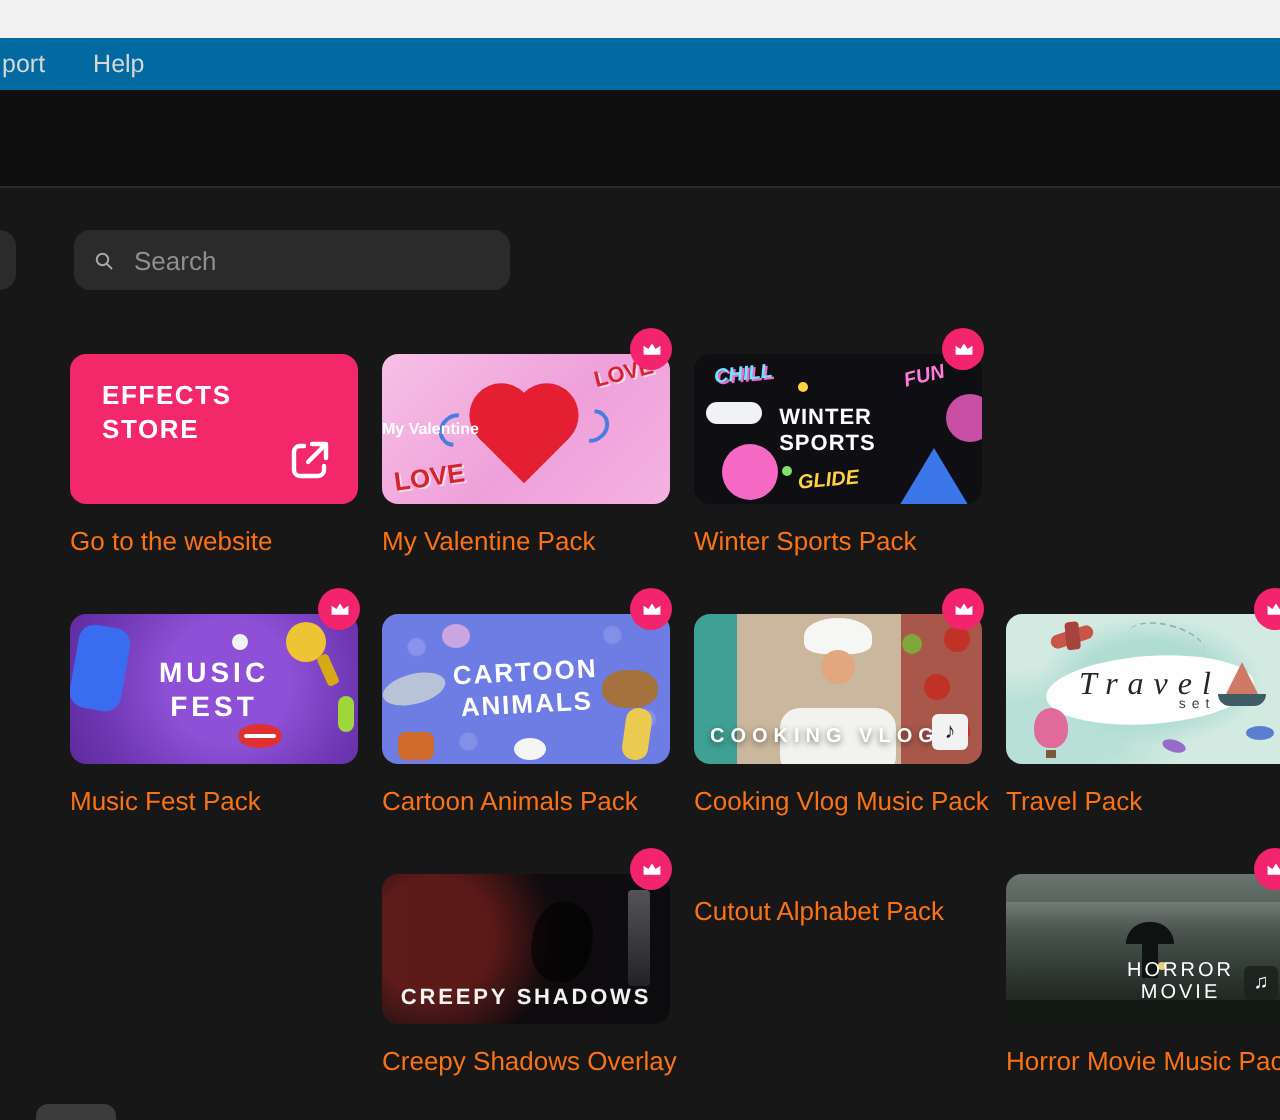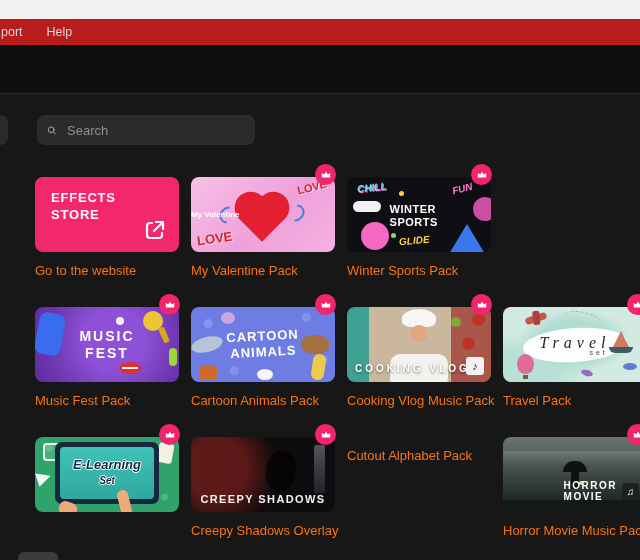--- a/index.html
+++ b/index.html
@@ -4,21 +4,21 @@
 <style>
   html,body{margin:0;padding:0;}
   body{
     width:640px;height:560px;position:relative;overflow:hidden;
     background:#171717;
     font-family:"Liberation Sans", sans-serif;
     -webkit-font-smoothing:antialiased;
   }
   
   .top-strip{position:absolute;left:0;top:0;width:640px;height:19px;background:#f2f2f2;}
-  .menubar{position:absolute;left:0;top:19px;width:640px;height:26px;background:#b91c1c;
+  .menubar{position:absolute;left:0;top:19px;width:640px;height:26px;background:#0369a1;
     display:flex;align-items:center;gap:24px;padding-left:1px;box-sizing:border-box;}
   .menu-item{color:#d8d8d8;font-size:12.5px;cursor:default;}
   .toolbar{position:absolute;left:0;top:45px;width:640px;height:48px;background:#0f0f0f;
     border-bottom:1px solid #2a2a2a;box-sizing:content-box;}
   .content-bg{position:absolute;left:0;top:94px;width:640px;height:466px;background:#171717;}
 
   
   .search-chip{position:absolute;left:-8px;top:115px;width:16px;height:30px;border-radius:8px;background:#2b2b2b;}
   .searchbar{position:absolute;left:37px;top:115px;width:218px;height:30px;border-radius:8px;
     background:#2b2b2b;display:flex;align-items:center;padding:0 10px;box-sizing:border-box;gap:8px;}
@@ -201,21 +201,21 @@
     letter-spacing:1px;color:#ffd23e;text-shadow:1px 1px 0 #ff7ac0;z-index:2;}
 
   
   .art-horror{background:linear-gradient(180deg,#6a746e 0%,#4a554f 38%,#242d28 78%,#161c19 100%);}
   .hor-fog{left:0;top:14px;width:144px;height:14px;background:linear-gradient(180deg,rgba(255,255,255,.14),transparent);}
   .hor-umb{left:50%;top:24px;transform:translateX(-50%);width:24px;height:11px;border-radius:12px 12px 0 0;background:#0e1210;}
   .hor-body{left:50%;top:35px;transform:translateX(-50%);width:8px;height:17px;background:#0e1210;}
   .hor-lamp{left:50%;top:44px;transform:translateX(4px);width:4px;height:4px;border-radius:50%;background:#e8d27a;}
   .hor-grass{left:0;bottom:0;width:144px;height:12px;background:#131a16;}
   .hor-caption{position:absolute;right:8px;bottom:10px;display:flex;align-items:center;gap:5px;z-index:2;}
-  .hor-lines{text-align:left;color:#fff;font-weight:700;font-size:10px;line-height:11px;letter-spacing:1.5px;}
+  .hor-lines{text-align:center;color:#fff;font-weight:400;font-size:10px;line-height:11px;letter-spacing:1.5px;}
   .hor-note{width:17px;height:17px;border-radius:3px;background:rgba(28,34,30,.9);color:#fff;
     font-size:10px;display:flex;align-items:center;justify-content:center;}
 
   
   .partial-bottom{position:absolute;left:18px;top:552px;width:40px;height:8px;
     background:#3c3c3c;border-radius:6px 6px 0 0;}
 </style>
 </head>
 <body>
 
@@ -382,38 +382,20 @@
           </svg>
         </div>
     </div>
     <div class="pack-label">Travel Pack</div>
   </div>
 </div>
 
 <div class="row row3">
 
   <div class="cell">
-    <div class="card">
-      <div class="art art-elearning">
-        <div class="blob el-bubble"></div>
-        <div class="blob el-calc"></div>
-        <div class="blob el-plane"></div>
-        <div class="blob el-tablet"></div>
-        <div class="blob el-screen"></div>
-        <div class="el-title">E-Learning</div>
-        <div class="el-sub">Set</div>
-        <div class="blob el-hand"></div>
-        <div class="blob el-hand2"></div>
-      </div>
-      <div class="badge">
-          <svg viewBox="0 0 20 20" width="12" height="12">
-            <path d="M3 14 L3 6.5 L7 9.2 L10 4.5 L13 9.2 L17 6.5 L17 14 Z" fill="#fff"></path>
-          </svg>
-        </div>
-    </div>
   </div>
 
   <div class="cell">
     <div class="card">
       <div class="art art-creepy">
         <div class="blob cre-door"></div>
         <div class="blob cre-hand"></div>
         <div class="cre-caption">CREEPY SHADOWS</div>
       </div>
       <div class="badge">

